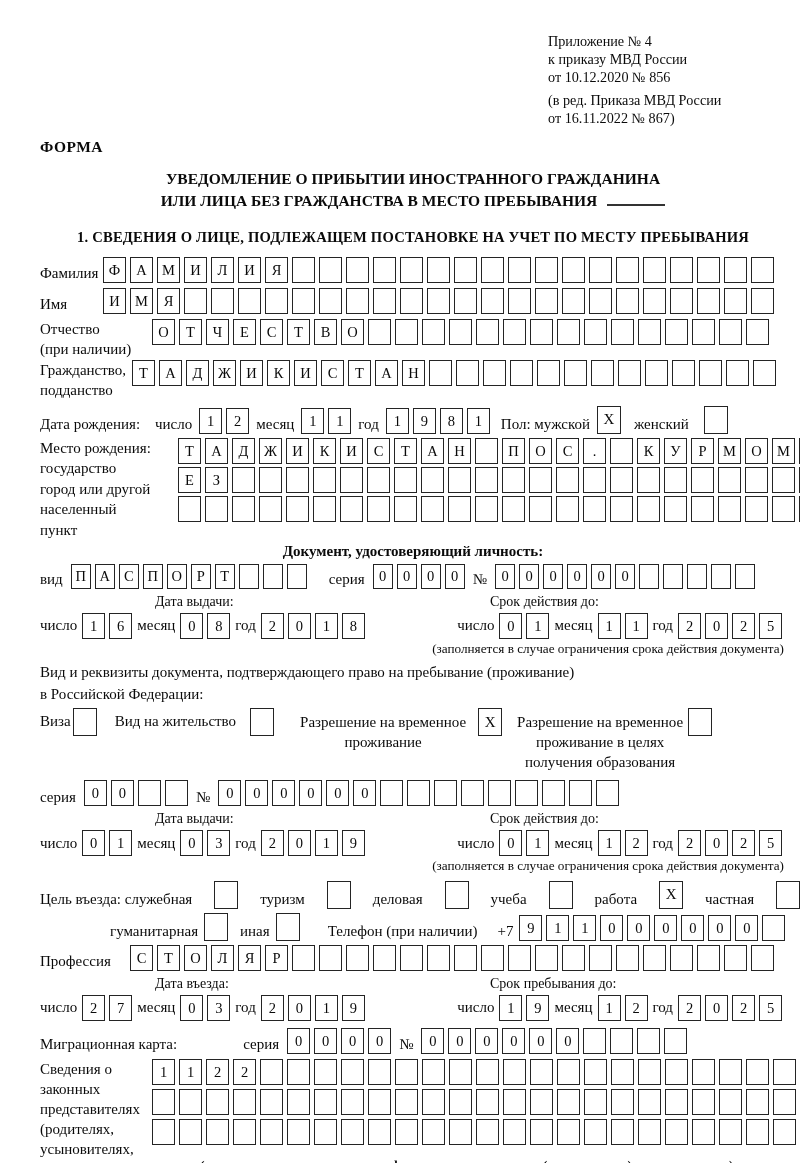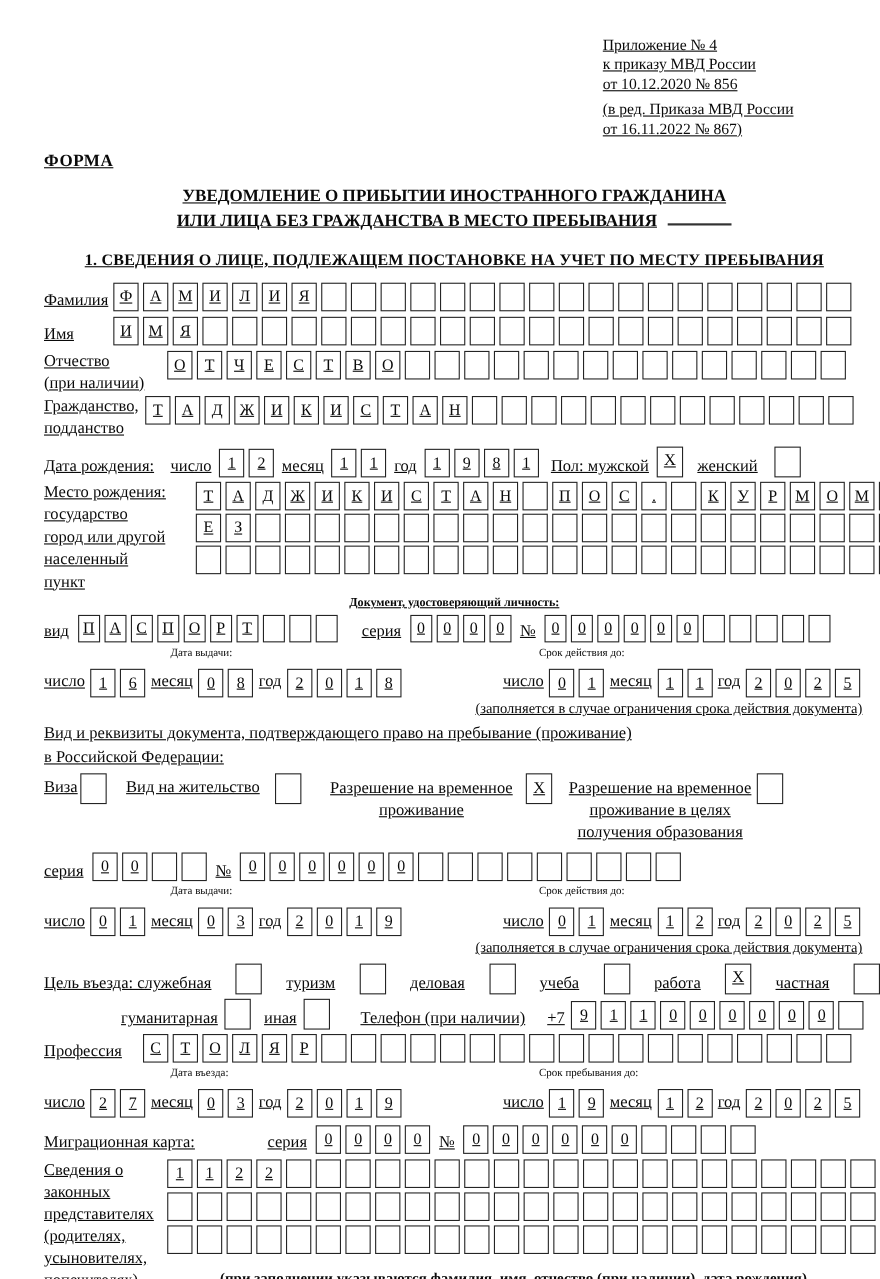--- a/index.html
+++ b/index.html
@@ -2,21 +2,21 @@
 <html><head>
 <meta charset="utf-8">
 <style>
   * { margin:0; padding:0; box-sizing:border-box; }
   html,body { background:#ffffff; }
   body {
     width:800px; height:1163px; overflow:hidden;
     font-family:"Liberation Serif", serif;
     color:#0a0a0a; font-size:15px; line-height:1.25;
   }
-  .page { width:800px; height:1163px; padding:32px 14px 10px 40px; overflow:hidden;text-decoration:underline; }
+  .page { width:800px; height:1163px; padding:32px 14px 10px 40px; overflow:hidden; }
 
   
   .hdr-block { width:212px; margin-left:auto; margin-right:26px; font-size:14.2px; }
   .hdr-block .ln { line-height:18px; white-space:nowrap; }
   .hdr-block .gap { height:5px; }
   .forma { text-align:left; margin:10px 40px 0 0; font-weight:bold; font-size:15.5px; letter-spacing:.5px; }
 
   .title { text-align:center; font-weight:bold; font-size:15.5px; margin-top:12px; line-height:22px; }
   .blank-line { display:inline-block; width:58px; border-bottom:2.2px solid #333; height:13px; margin-left:10px; }
   .sect { text-align:center; font-weight:bold; font-size:14.6px; margin-top:16px; letter-spacing:.2px; white-space:nowrap; }
@@ -50,26 +50,26 @@
   .r-cit { margin-top:1px; }
   .r-cit .lblcol { width:92px; line-height:20px; }
 
   .r-bdate { margin-top:6px; gap:7px; }
   .r-bdate .w1 { width:108px; }
 
   .r-bplace { margin-top:4px;gap:26px; }
   .r-bplace .lblcol { width:112px; line-height:20.5px; }
   .r-bplace .rows { display:flex; flex-direction:column; gap:3px; }
 
-  .doc-head { text-align:center; font-weight:bold; margin-top:2px; font-size:11px; }
+  .doc-head { text-align:center; font-weight:bold; margin-top:2px; font-size:15px; }
 
   .r-vid { margin-top:3px; gap:8px; }
   .r-vid .sp { margin-left:14px; }
 
-  .sub-labels { position:relative; height:18px; margin-top:4px; font-size:10px; }
+  .sub-labels { position:relative; height:18px; margin-top:4px; font-size:14px; }
   .sub-labels .l1 { position:absolute; left:115px; }
   .sub-labels .l2 { position:absolute; left:450px; }
 
   .dates-row { display:flex; align-items:center; margin-top:2px; }
   .dgrp { display:flex; align-items:center; gap:5px; }
   .dgrp .boxrow { gap:4px; }
   .dgrp2 { margin-left:auto; margin-right:4px; }
 
   .note { text-align:right; font-size:13.2px; margin-top:2px; margin-right:2px; }
 

